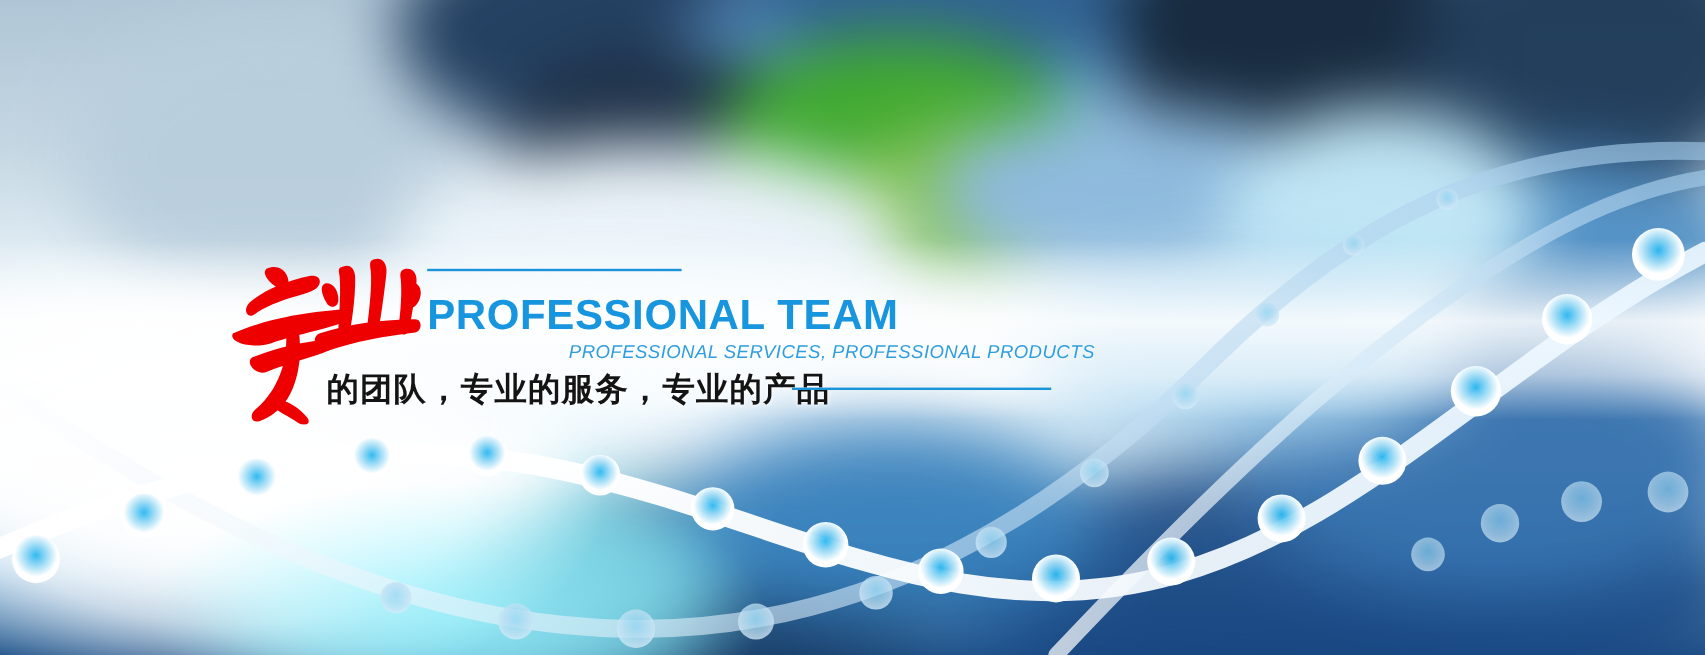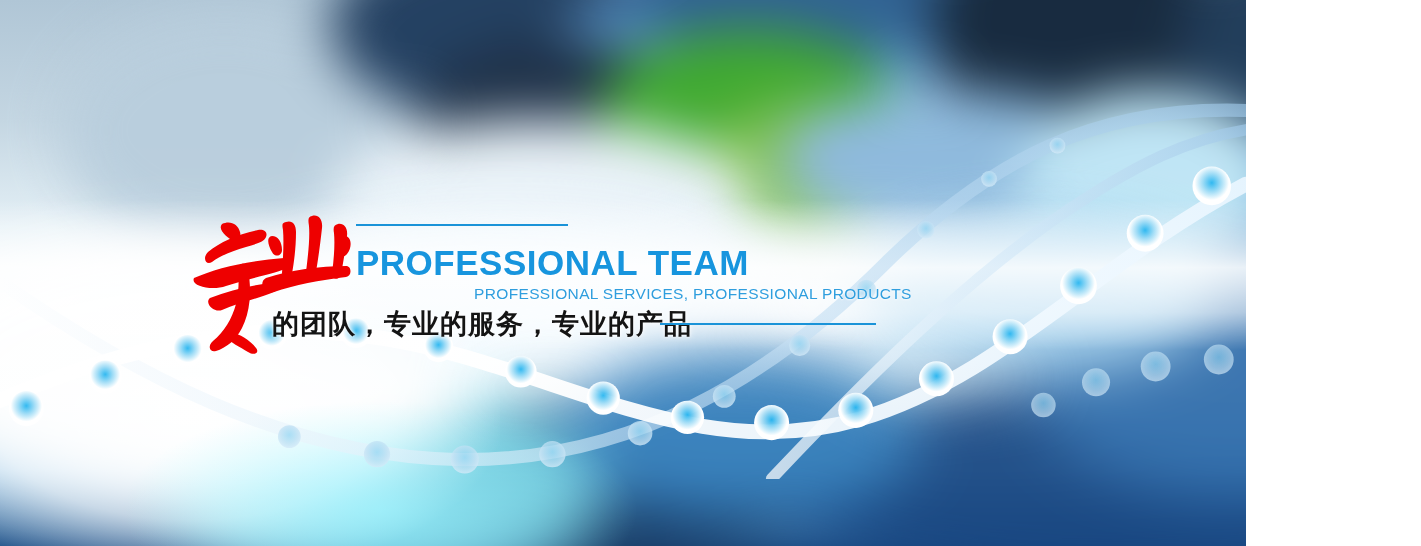--- a/index.html
+++ b/index.html
@@ -7,21 +7,21 @@
     margin: 0;
     padding: 0;
     background: #ffffff;
   }
   body {
     font-family: "Liberation Sans", sans-serif;
   }
 
   .banner {
     position: relative;
-    width: 1246px;
+    width: 1421px;
     height: 546px;
     overflow: hidden;
     background: #cfdce6;
   }
 
   
   .bg-base {
     position: absolute;
     inset: 0;
     background:
@@ -149,20 +149,21 @@
   .subline {
     position: absolute;
     left: 474px;
     top: 285px;
     font-size: 15.5px;
     letter-spacing: .35px;
     color: #2f9ede;
     white-space: nowrap;
     text-shadow: 0 1px 2px rgba(255,255,255,.8);
     pointer-events: auto;
+    font-style: italic;
   }
 
   .tagline {
     position: absolute;
     left: 272px;
     top: 306px;
     font-size: 27px;
     font-weight: bold;
     letter-spacing: 1px;
     color: #141414;

